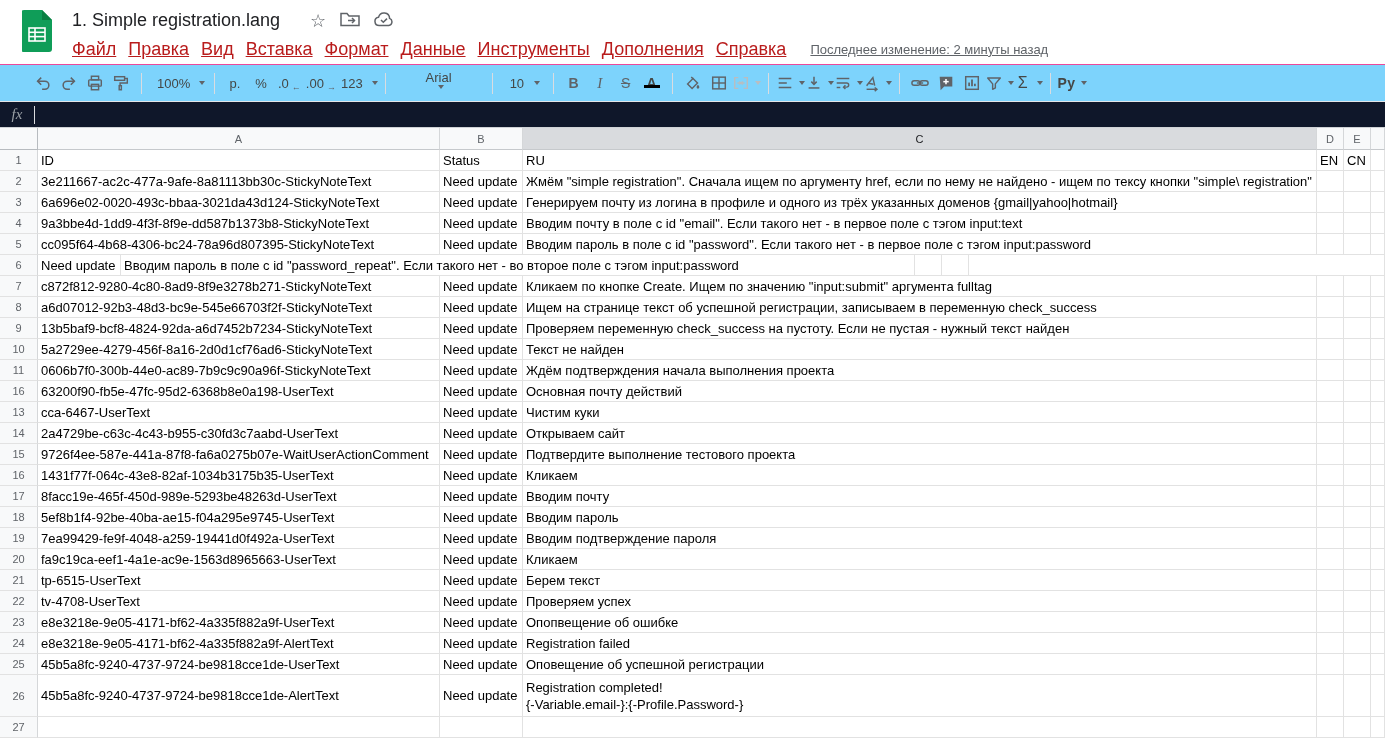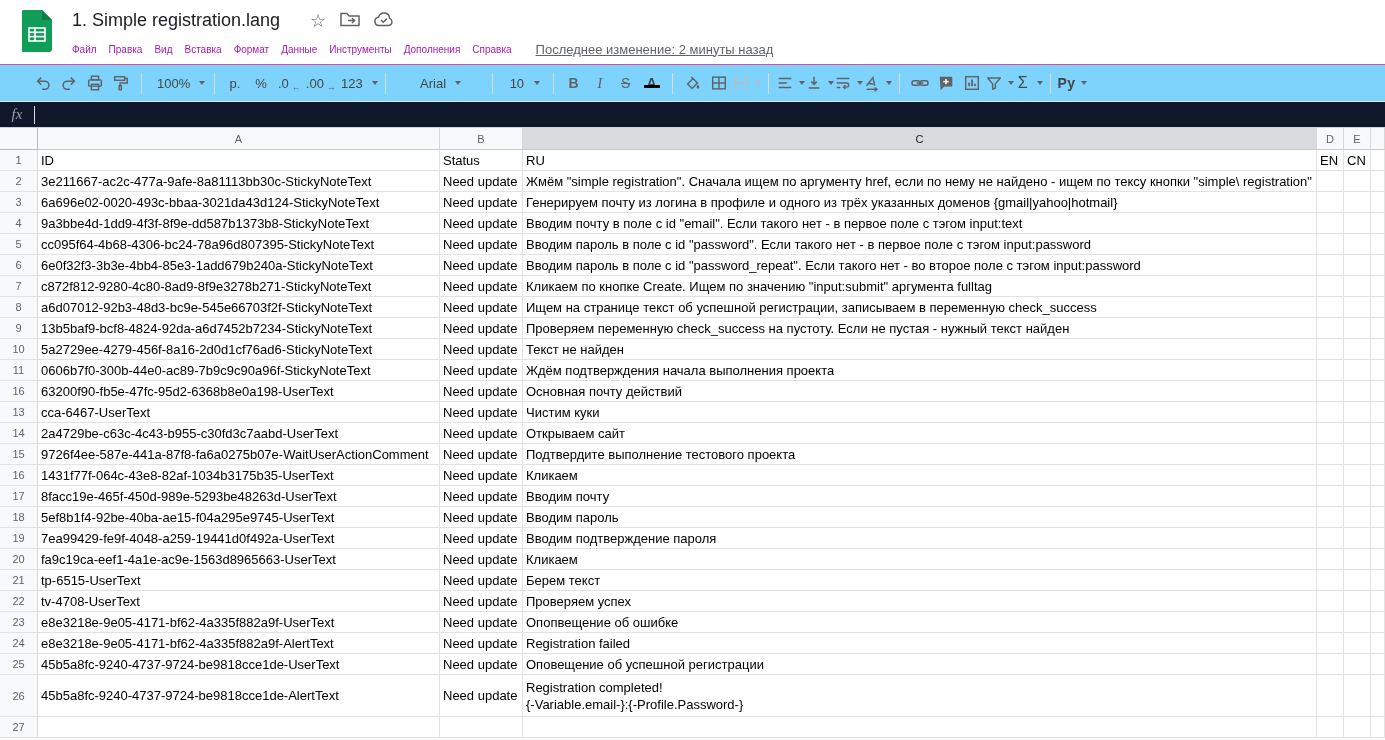--- a/index.html
+++ b/index.html
@@ -8,21 +8,21 @@
 
   
   .topbar { height:64px; display:flex; align-items:flex-start; background:#fff; }
   .logo { margin:10px 0 0 22px; width:30px; height:42px; flex:0 0 auto; cursor:pointer; }
   .title-area { margin-left:20px; padding-top:8px; }
   .title-row { display:flex; height:26px;gap:16px; }
   .doc-title { font-size:18px; color:#202124; line-height:24px; }
   .title-icons { display:flex; align-items:center; margin-left:14px; gap:14px; color:#5f6368; }
   .star-glyph { font-size:18px; line-height:18px; cursor:pointer; }
   .menubar { display:flex; align-items:center; margin-top:4px; height:22px; }
-  .menu-item { font-size:10px; color:#a21caf; padding:2px 6px; border-radius:3px; cursor:pointer; white-space:nowrap; }
+  .menu-item { font-size:18px; color:#b91c1c; padding:2px 6px; border-radius:3px; cursor:pointer; white-space:nowrap;text-decoration:underline; }
   .menu-item:first-child { padding-left:0; }
   .last-edit { font-size:13px; color:#5f6368; text-decoration:underline; margin-left:18px; cursor:pointer; white-space:nowrap; }
 
   
   .toolbar { height:38px; border-top:1px solid #ec4899; border-bottom:1px solid #e3e6e8;
     display:flex; align-items:center; padding-left:30px; background:#7dd3fc; }
   .tb { display:flex; align-items:center; justify-content:center; min-width:26px; height:26px;
     border-radius:3px; color:#5f6368; cursor:pointer; position:relative; }
   .tb svg { display:block; }
   .tb-text { font-size:13px; color:#444746; padding:0 4px; }
@@ -30,21 +30,21 @@
   .bold-b { font-weight:bold; }
   .italic-i { font-style:italic; font-family:"Liberation Serif", serif; font-size:15px; }
   .strike-s { text-decoration:line-through; }
   .text-color-a { position:relative; font-weight:bold; color:#444746; }
   .text-color-a::after { content:""; position:absolute; left:5px; right:5px; bottom:3px; height:3px; background:#000; }
   .caret { width:0; height:0; border-left:3.5px solid transparent; border-right:3.5px solid transparent;
     border-top:4px solid #5f6368; margin-left:5px; }
   .caret.dim { border-top-color:#b9bdc1; }
   .tb-div { width:1px; height:21px; background:#dadce0; margin:0 7px; flex:0 0 auto; }
   .zoom-box { width:58px; justify-content:space-between; padding:0 4px; }
-  .font-box { width:92px; justify-content:center; padding:0 6px; }
+  .font-box { width:92px; justify-content:flex-start; padding:0 6px;flex-direction:column; }
   .size-box { width:46px; justify-content:space-between; padding:0 6px; }
   .mini-arr { font-size:9px; position:relative; top:4px; left:-1px; color:#5f6368; }
   .ru-label { font-size:14px; color:#444746; font-weight:bold; letter-spacing:0.5px; }
 
   
   .formula-bar { height:26px; display:flex; align-items:center; border-bottom:1px solid #cfd2d6; background:#0f172a; }
   .fx { width:34px; text-align:center; font-family:"Liberation Serif", serif; font-style:italic;
     font-size:15px; color:#9aa0a6; }
   .fx-div { width:1px; height:18px; background:#d9dbde; }
   .formula-input { flex:1; height:100%; font-size:13px; padding-left:8px; color:#000; }
@@ -350,21 +350,20 @@
     <div class="rn">5</div>
     <div class="cell ca">cc095f64-4b68-4306-bc24-78a96d807395-StickyNoteText</div>
     <div class="cell cb">Need update</div>
     <div class="cell cc">Вводим пароль в поле с id "password". Если такого нет - в первое поле с тэгом input:password</div>
     <div class="cell cd"></div>
     <div class="cell ce"></div>
     <div class="cell cf"></div>
   </div>
       <div class="row">
     <div class="rn">6</div>
-    <div class="cell ca">6e0f32f3-3b3e-4bb4-85e3-1add679b240a-StickyNoteText</div>
     <div class="cell cb">Need update</div>
     <div class="cell cc">Вводим пароль в поле с id "password_repeat". Если такого нет - во второе поле с тэгом input:password</div>
     <div class="cell cd"></div>
     <div class="cell ce"></div>
     <div class="cell cf"></div>
   </div>
       <div class="row">
     <div class="rn">7</div>
     <div class="cell ca">c872f812-9280-4c80-8ad9-8f9e3278b271-StickyNoteText</div>
     <div class="cell cb">Need update</div>

